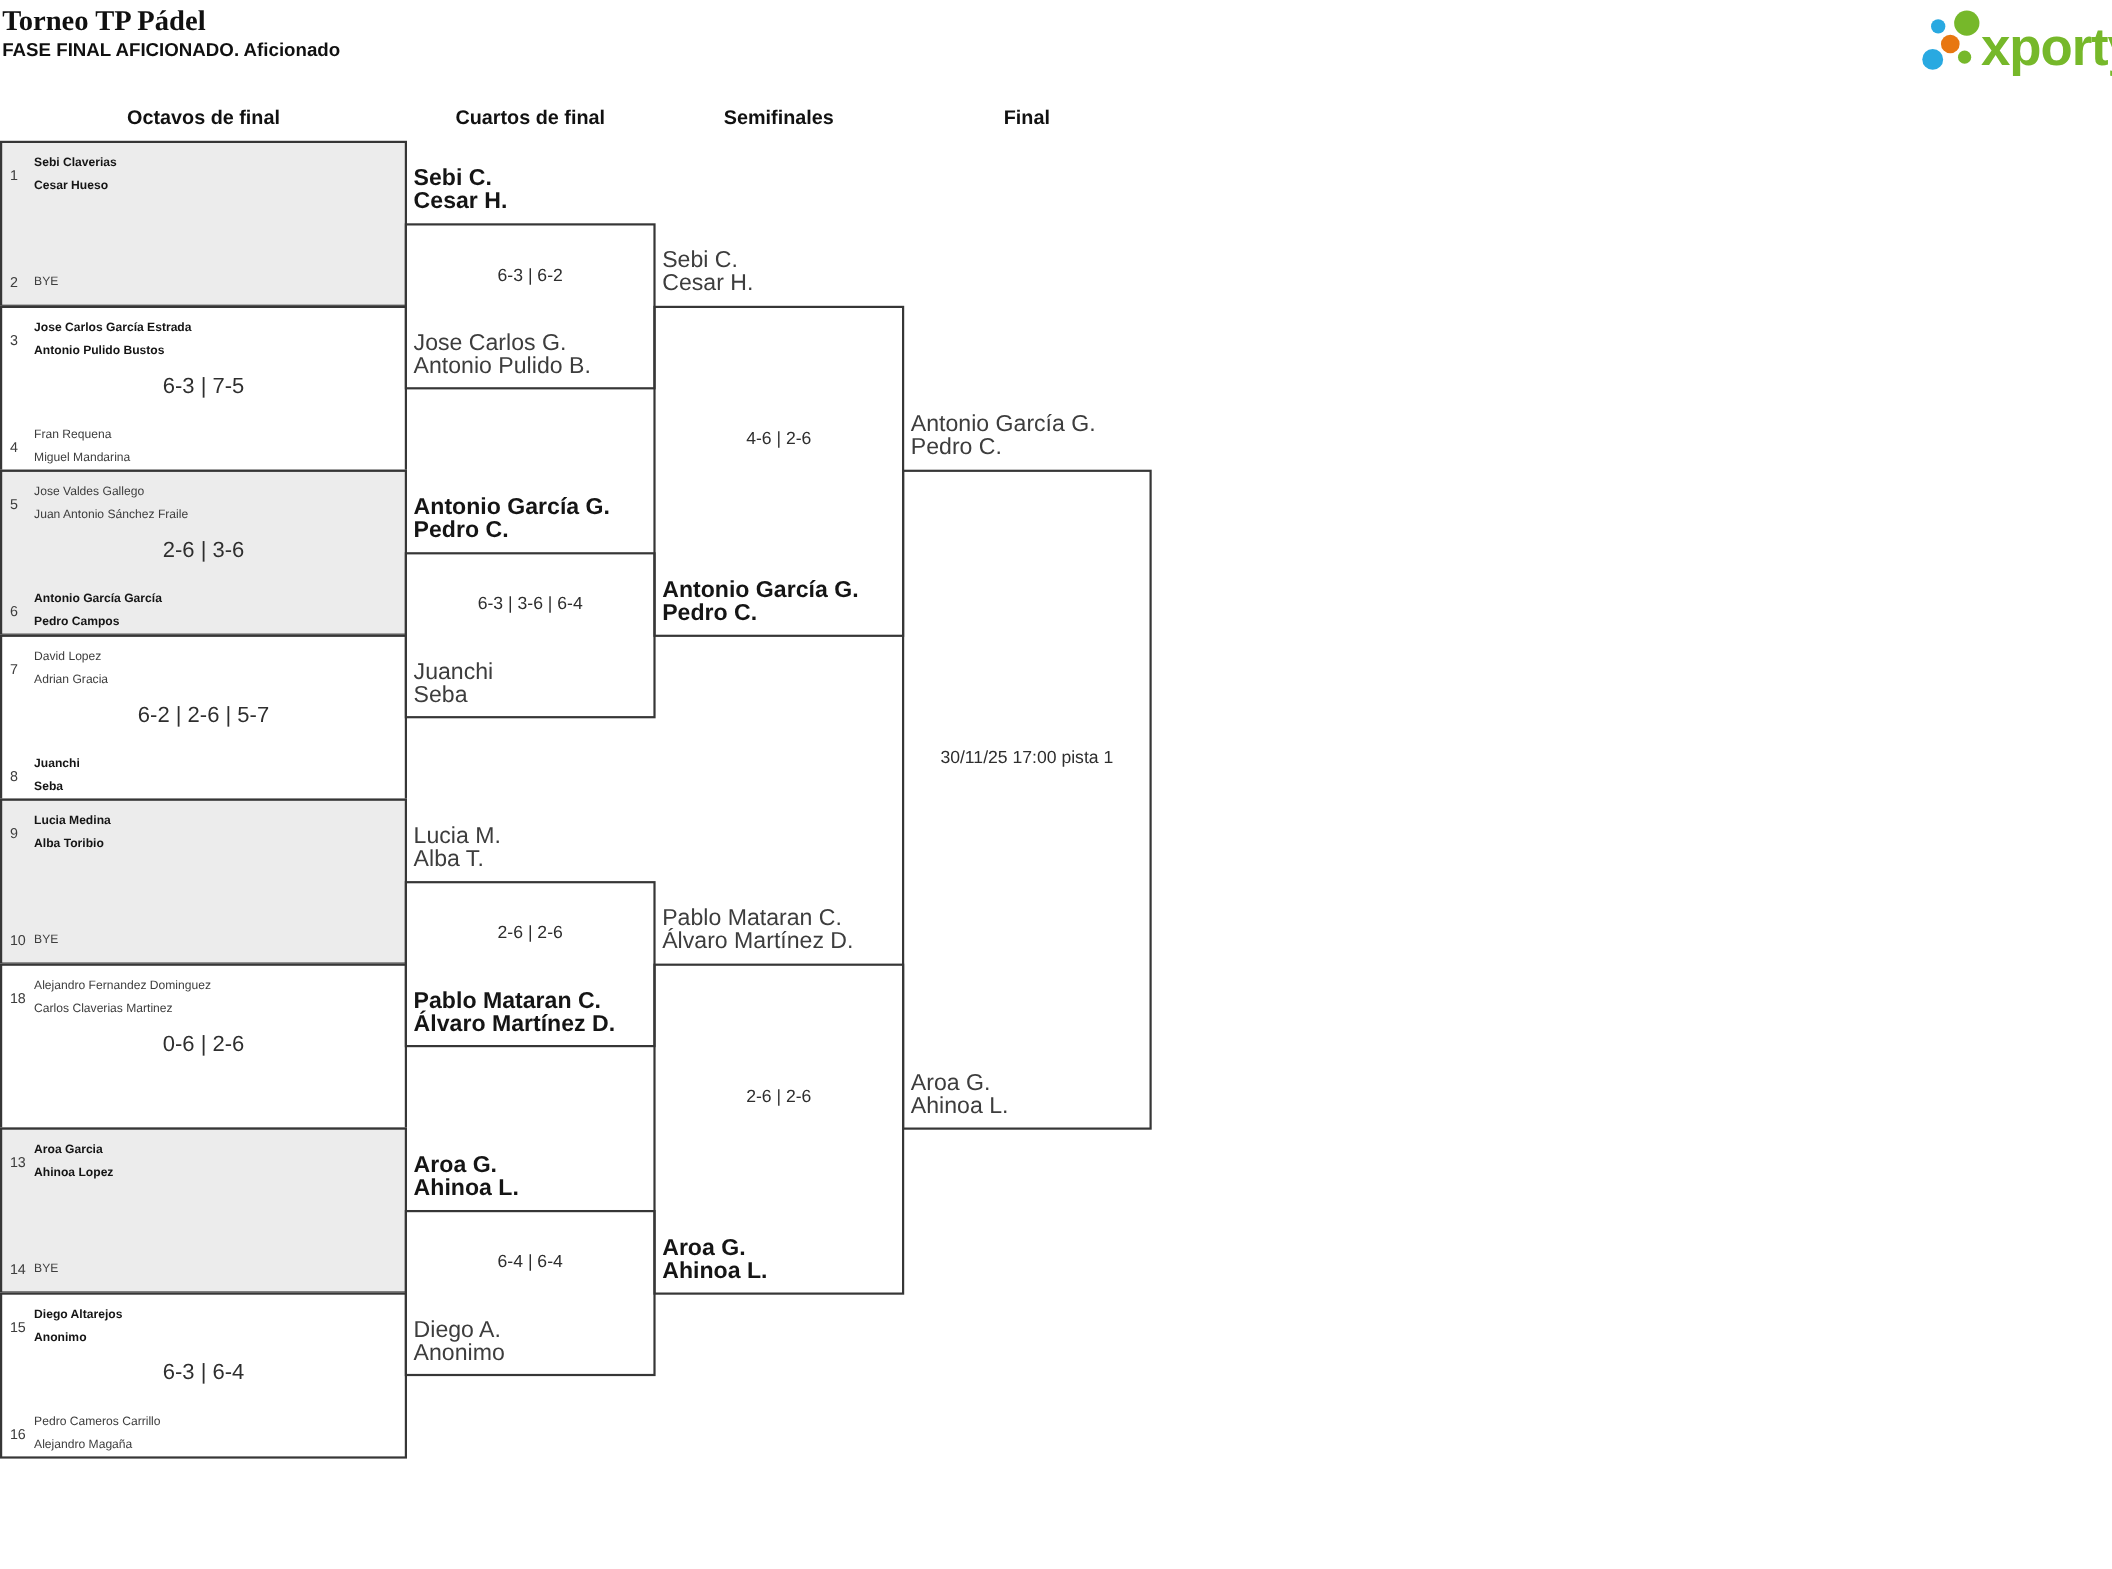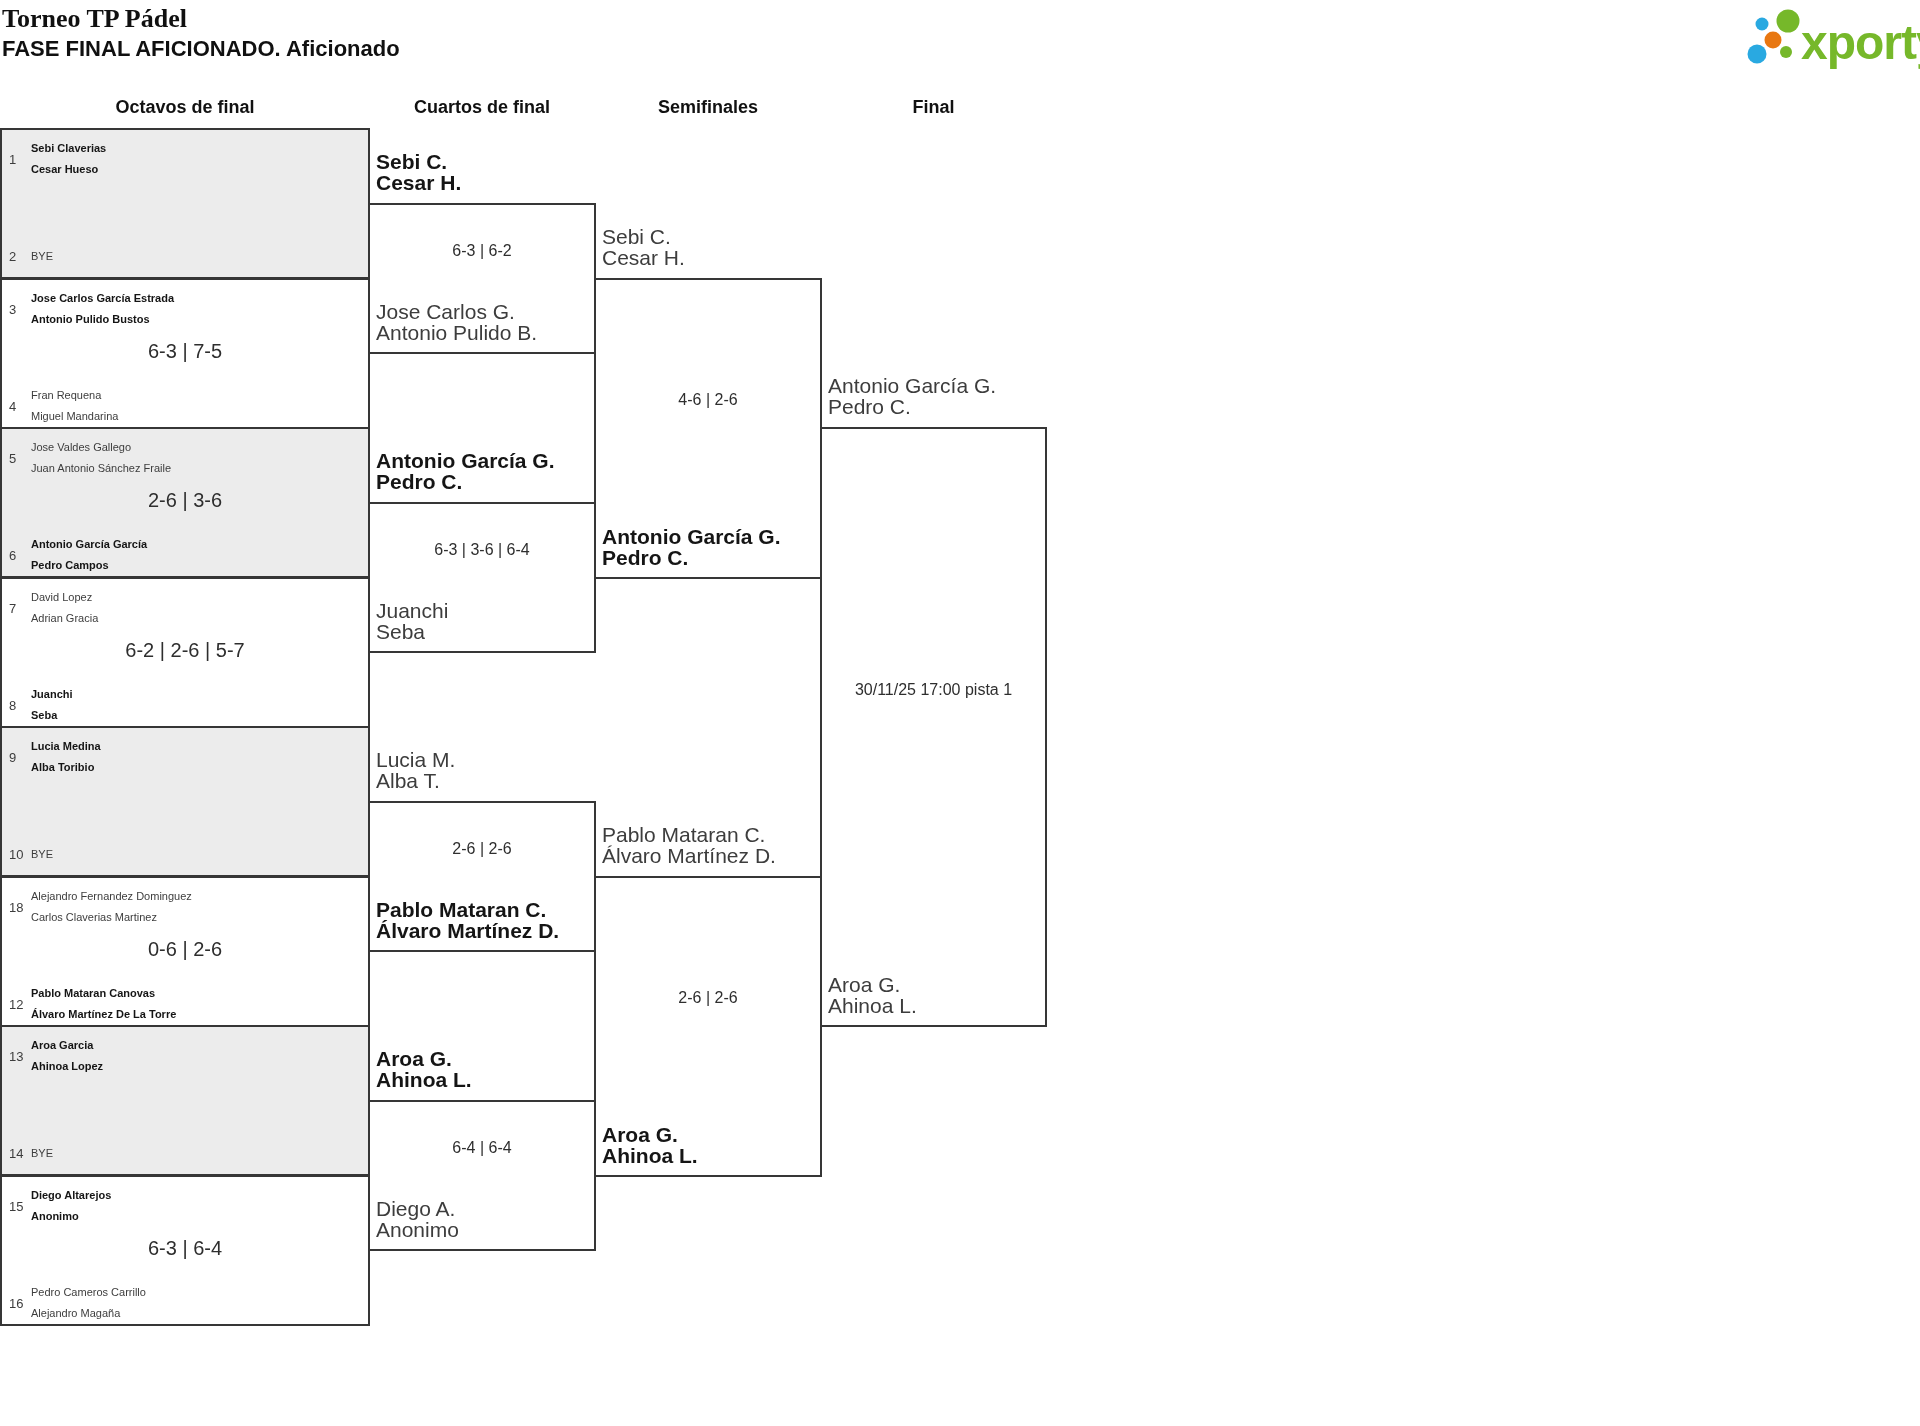--- a/index.html
+++ b/index.html
@@ -1,21 +1,21 @@
 <!DOCTYPE html>
 <html><head>
 <meta charset="utf-8">
 <style>
   html,body { margin:0; padding:0; background:#fff; }
   .page {
     position:relative; width:1920px; height:1426px; background:#ffffff;
     font-family:"Liberation Sans", sans-serif; color:#222; overflow:hidden;
   }
   .title    { position:absolute; left:2px;  top:4px;  font-size:26px; font-weight:700; color:#101010;font-family:Liberation Serif, serif; }
-  .subtitle { position:absolute; left:2px;  top:36px; font-size:22px; font-weight:700; color:#101010; }
+  .subtitle { position:absolute; left:2px;  top:36px; font-size:17px; font-weight:700; color:#101010; }
 
   .logo { position:absolute; left:1744px; top:2px; width:222px; height:72px; cursor:pointer;text-align:center; }
 
   .rh { position:absolute; top:97px; text-align:center; font-size:18px; font-weight:700; color:#111; }
 
   
   .obox { position:absolute; left:0; width:370px; height:151px;
           border:2px solid #363636; box-sizing:border-box; background:#ffffff; }
   .obox.g { background:#ececec; }
   .trow { position:absolute; left:7px; right:6px; height:44px; display:flex; }
@@ -150,27 +150,20 @@
 
   <div class="obox" style="top:876px">
     <div class="trow t1">
       <span class="seed">18</span>
       <span class="nm">
           <span>Alejandro Fernandez Dominguez</span>
           <span>Carlos Claverias Martinez</span>
         </span>
     </div>
     <div class="srow">0-6 | 2-6</div>
-    <div class="trow t2">
-      <span class="seed">12</span>
-      <span class="nm b">
-          <span>Pablo Mataran Canovas</span>
-          <span>Álvaro Martínez De La Torre</span>
-        </span>
-    </div>
   </div>
 
   <div class="obox g" style="top:1025px">
     <div class="trow t1">
       <span class="seed">13</span>
       <span class="nm b">
           <span>Aroa Garcia</span>
           <span>Ahinoa Lopez</span>
         </span>
     </div>

